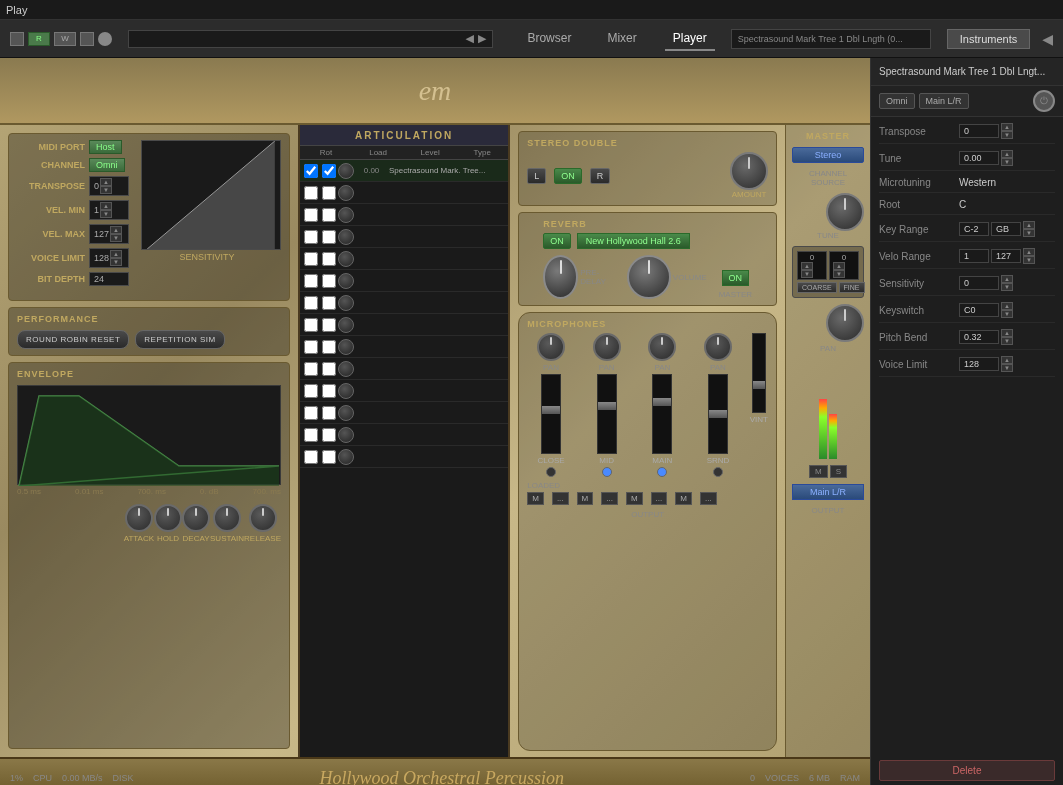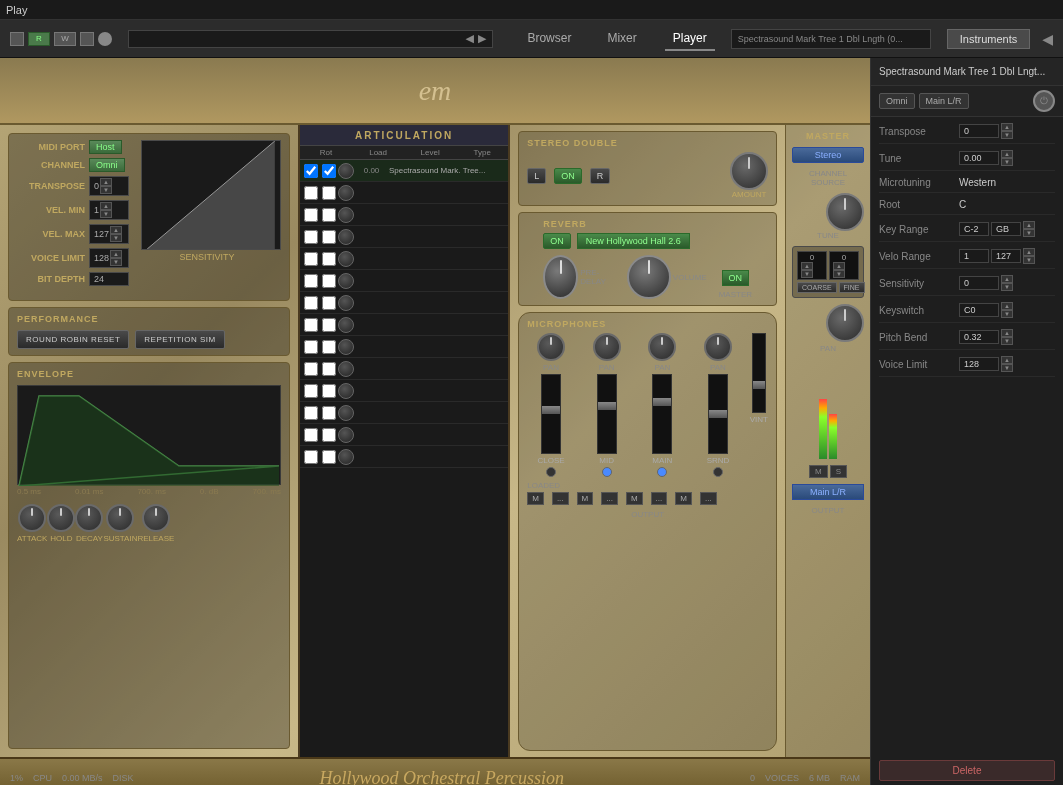--- a/index.html
+++ b/index.html
@@ -44,28 +44,28 @@
     .vel-display { width: 140px; height: 110px; background: #1a1a1a; border: 1px solid #4a4a4a; position: relative; margin-left: 8px; }
     .vel-triangle { width: 100%; height: 100%; }
 
     
     .sensitivity-label { color: #c0a860; font-size: 9px; text-align: center; margin-top: 2px; }
 
     
     .performance-box { background: rgba(0,0,0,0.3); border: 1px solid #6a5a30; border-radius: 4px; padding: 6px 8px; }
     .section-title { color: #c0a860; font-size: 9px; font-weight: bold; margin-bottom: 6px; letter-spacing: 1px; }
     .perf-buttons { display: flex; gap: 6px; }
-    .perf-btn { background: linear-gradient(180deg, #4a4a4a, #2a2a2a); border: 1px solid #666; color: #ccc; padding: 4px 8px; font-size: 8px; cursor: pointer; border-radius: 2px; letter-spacing: 0.5px; }
+    .perf-btn { background: linear-gradient(180deg, #4a4a4a, #2a2a2a); border: 1px solid #666; color: #ccc; padding: 4px 8px; font-size: 8px; cursor: pointer; border-radius: 8px; letter-spacing: 0.5px; }
 
     
     .envelope-box { background: rgba(0,0,0,0.3); border: 1px solid #6a5a30; border-radius: 4px; padding: 6px 8px; flex: 1; }
     .env-display { width: 100%; height: 100px; background: #1a1a1a; border: 1px solid #3a3a3a; position: relative; }
     .env-labels { display: flex; justify-content: space-between; margin-top: 2px; }
     .env-label { color: #8a7a50; font-size: 8px; }
-    .env-knobs { display: flex; justify-content: flex-start; margin-top: 8px; }
+    .env-knobs { display: flex; justify-content: flex-end; margin-top: 8px; }
     .env-knob-wrap { display: flex; flex-direction: column; align-items: center; gap: 2px; }
     .knob-small { width: 28px; height: 28px; background: radial-gradient(circle at 40% 35%, #5a5a5a, #2a2a2a); border-radius: 50%; border: 2px solid #6a6a6a; position: relative; }
     .knob-small::after { content: ''; position: absolute; top: 2px; left: 50%; width: 2px; height: 8px; background: #ccc; transform: translateX(-50%); border-radius: 1px; }
     .knob-label { color: #c0a860; font-size: 8px; }
 
     
     .middle-section { width: 250px; background: #1a1a1a; border-left: 2px solid #4a3a20; border-right: 2px solid #4a3a20; }
     .artic-header { background: #2a2a3a; padding: 4px 8px; text-align: center; border-bottom: 1px solid #444; }
     .artic-title { color: #c0a860; font-size: 10px; font-weight: bold; letter-spacing: 2px; }
     .artic-cols { display: flex; background: #222; border-bottom: 1px solid #444; }

